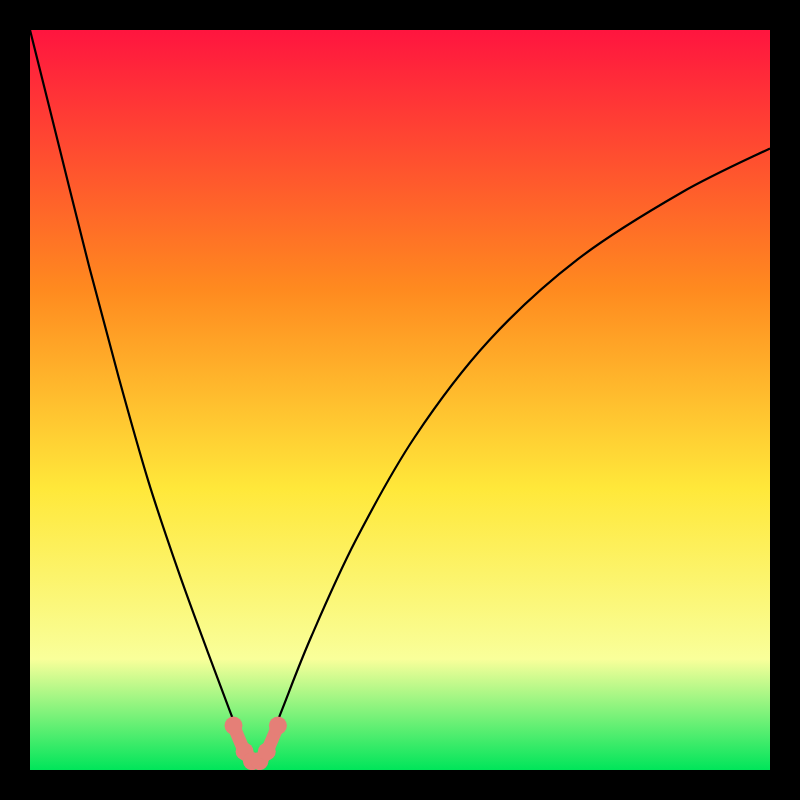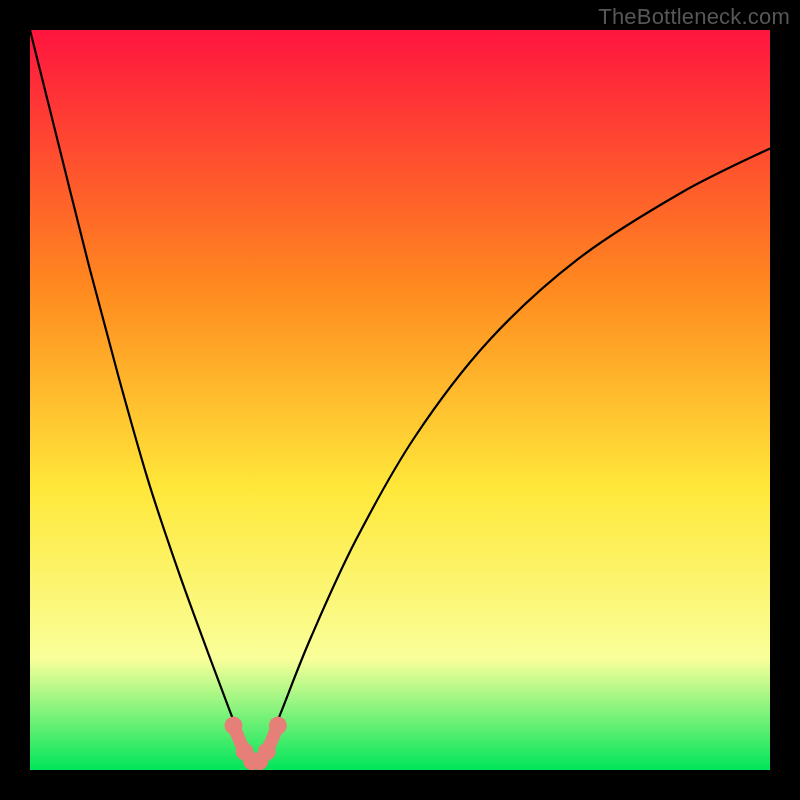--- a/index.html
+++ b/index.html
@@ -34,21 +34,20 @@
     color: #575757;
     letter-spacing: 0.2px;
   }
   svg { display: block; }
 </style>
 </head>
 <body>
 
 <div class="frame">
 
-  <div class="watermark">TheBottleneck.com</div>
 
   <div class="plot">
     <svg id="chart-svg" width="740" height="740" viewBox="0 0 740 740">
       <defs>
         <linearGradient id="bg-grad" x1="0" y1="0" x2="0" y2="1">
           <stop id="g0" offset="0%" stop-color="#ff153f"></stop>
           <stop id="g1" offset="35%" stop-color="#ff8a1f"></stop>
           <stop id="g2" offset="62%" stop-color="#ffe83a"></stop>
           <stop id="g3" offset="85%" stop-color="#f9ff9a"></stop>
           <stop id="g4" offset="100%" stop-color="#00e55a"></stop>

